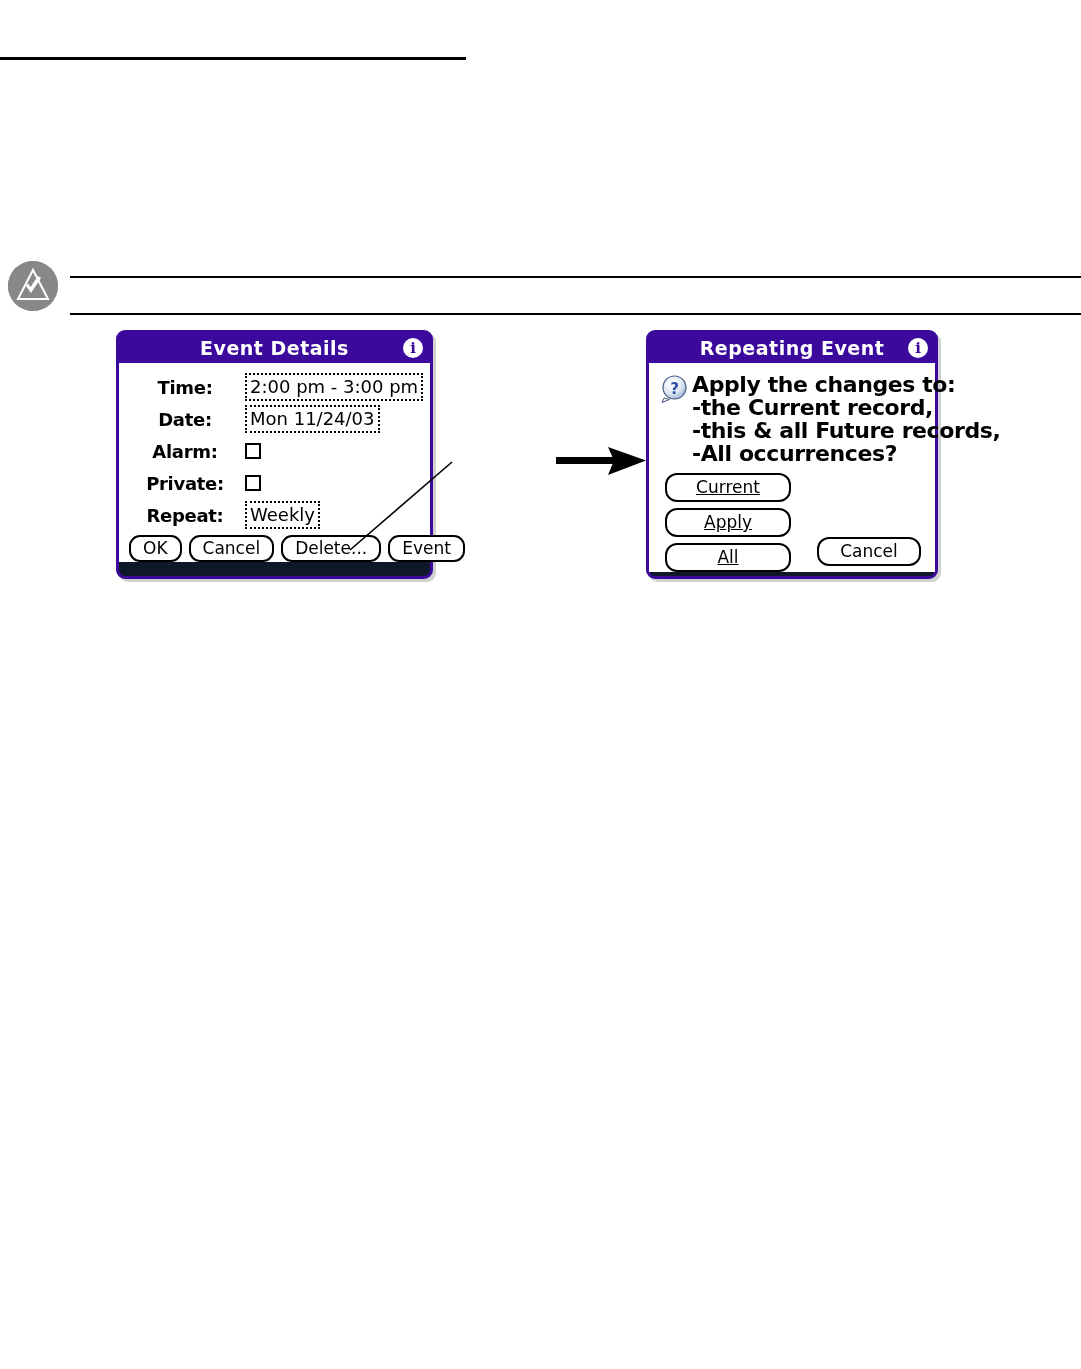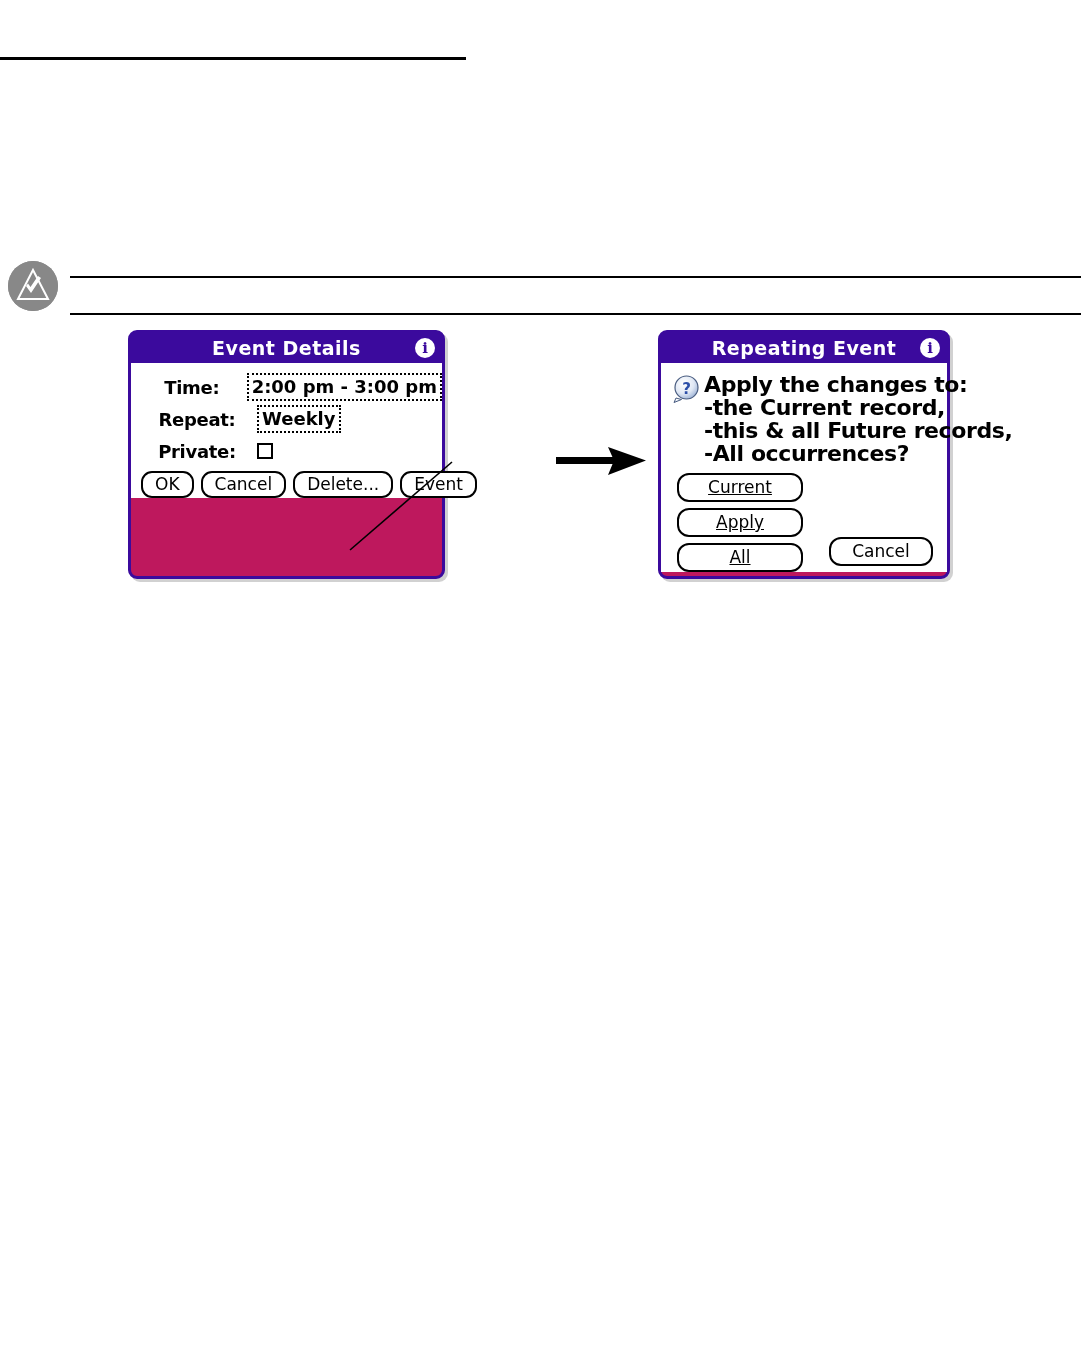--- a/index.html
+++ b/index.html
@@ -66,26 +66,25 @@
     position: absolute;
     left: 348px;
     top: 460px;
     width: 106px;
     height: 92px;
   }
 
   
   .palm-dialog {
     position: absolute;
-    background: #be185d;
+    background: #0f172a;
     border: 3px solid #3b0a9d;
     border-radius: 9px;
     box-sizing: border-box;
     box-shadow: 3px 3px 0 rgba(0,0,0,0.18);
-    margin-left: 12px;
   }
   .palm-titlebar {
     position: relative;
     height: 30px;
     background: #3b0a9d;
     border-radius: 4px 4px 0 0;
     display: flex;
     align-items: center;
     justify-content: center;
   }
@@ -140,21 +139,20 @@
     letter-spacing: -0.3px;
   }
   .field-value {
     font-size: 18px;
     color: #000000;
     font-family: "DejaVu Sans", sans-serif;
     border: 2px dotted #000000;
     padding: 0px 3px 1px 3px;
     line-height: 23px;
     white-space: nowrap;
-    font-weight: bold;
   }
   .field-checkbox {
     width: 16px;
     height: 16px;
     border: 2px solid #000000;
     box-sizing: border-box;
     background: #ffffff;
   }
 
   
@@ -260,30 +258,38 @@
   </div>
 
   <div class="palm-body">
     <div class="fields">
 
       <div class="field-row">
         <span class="field-label">Time:</span>
         <span class="field-value">2:00 pm - 3:00 pm</span>
       </div>
 
-
+      <div class="field-row">
+        <span class="field-label">Date:</span>
+        <span class="field-value">Mon 11/24/03</span>
+      </div>
+
+      <div class="field-row">
+        <span class="field-label">Alarm:</span>
+        <span class="field-checkbox"></span>
+      </div>
+
+      <div class="field-row">
+        <span class="field-label">Private:</span>
+        <span class="field-checkbox"></span>
+      </div>
 
       <div class="field-row">
         <span class="field-label">Repeat:</span>
         <span class="field-value">Weekly</span>
-      </div>
-
-      <div class="field-row">
-        <span class="field-label">Private:</span>
-        <span class="field-checkbox"></span>
       </div>
 
     </div>
 
     <div class="btn-row">
       <div class="palm-btn">OK</div>
       <div class="palm-btn">Cancel</div>
       <div class="palm-btn">Delete...</div>
       <div class="palm-btn">Event</div>
     </div>

